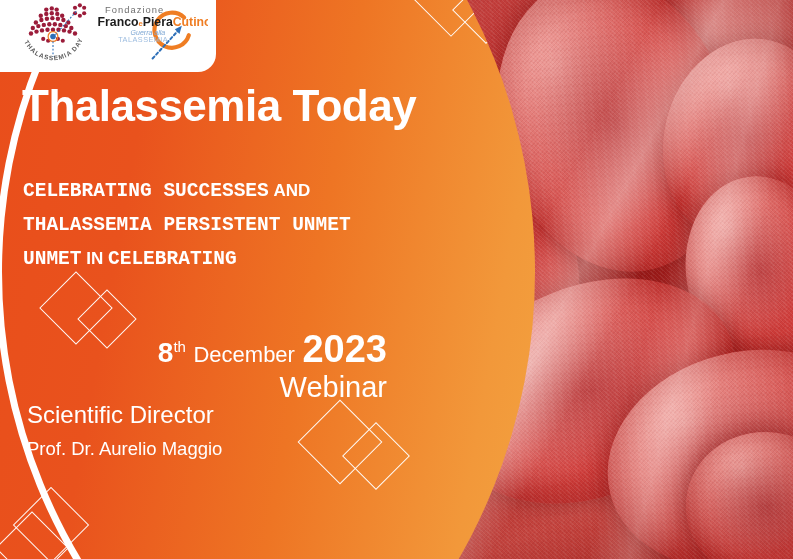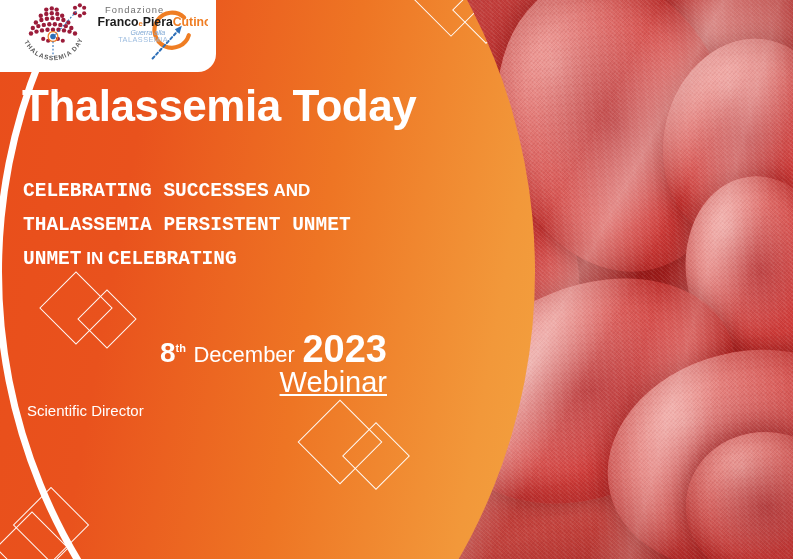--- a/index.html
+++ b/index.html
@@ -185,33 +185,33 @@
     position: absolute;
     left: 120px;
     top: 330px;
     width: 267px;
     text-align: right;
     color: #ffffff;
     line-height: 1.0;
   }
   .dateline { font-size: 27px; white-space: nowrap; }
   .dateline .day { font-weight: bold; font-size: 28px; }
-  .dateline .ord { font-weight: bold; font-size: 11px; vertical-align: super; }
+  .dateline .ord { font-weight: normal; font-size: 15px; vertical-align: super; }
   .dateline .mon { font-weight: normal; font-size: 22px; }
   .dateline .yr  { font-weight: bold; font-size: 38px; }
-  .webinar { font-size: 29px; font-weight: normal; white-space: nowrap; text-decoration: underline; }
+  .webinar { font-size: 29px; font-weight: normal; margin-top: 5px; white-space: nowrap; }
 
   .credits {
     position: absolute;
     left: 27px;
     top: 403px;
     color: #ffffff;
     line-height: 1.0;
   }
-  .credit-role { font-size: 15px; font-weight: normal; }
+  .credit-role { font-size: 24px; font-weight: normal; }
   .credit-name { font-size: 18.5px; font-weight: normal; margin-top: 13px; }
 </style>
 </head>
 <body>
 
 <div id="poster">
 
   <div class="photo-panel">
     <div class="photo-base"></div>
     <div class="cell cell-f"></div>
@@ -257,20 +257,21 @@
       <div class="dateline">
         <span class="day">8</span><span class="ord">th</span>
         <span class="mon">December</span>
         <span class="yr">2023</span>
       </div>
       <div class="webinar">Webinar</div>
     </div>
 
     <div class="credits">
       <div class="credit-role">Scientific Director</div>
+      <div class="credit-name">Prof. Dr. Aurelio Maggio</div>
     </div>
   </div>
 
   <div class="arc-stroke"></div>
 
   <div class="logo-plate">
 
     <svg class="logo-thal-day" viewBox="0 0 120 108">
       <g fill="#9b1c3a">
 

